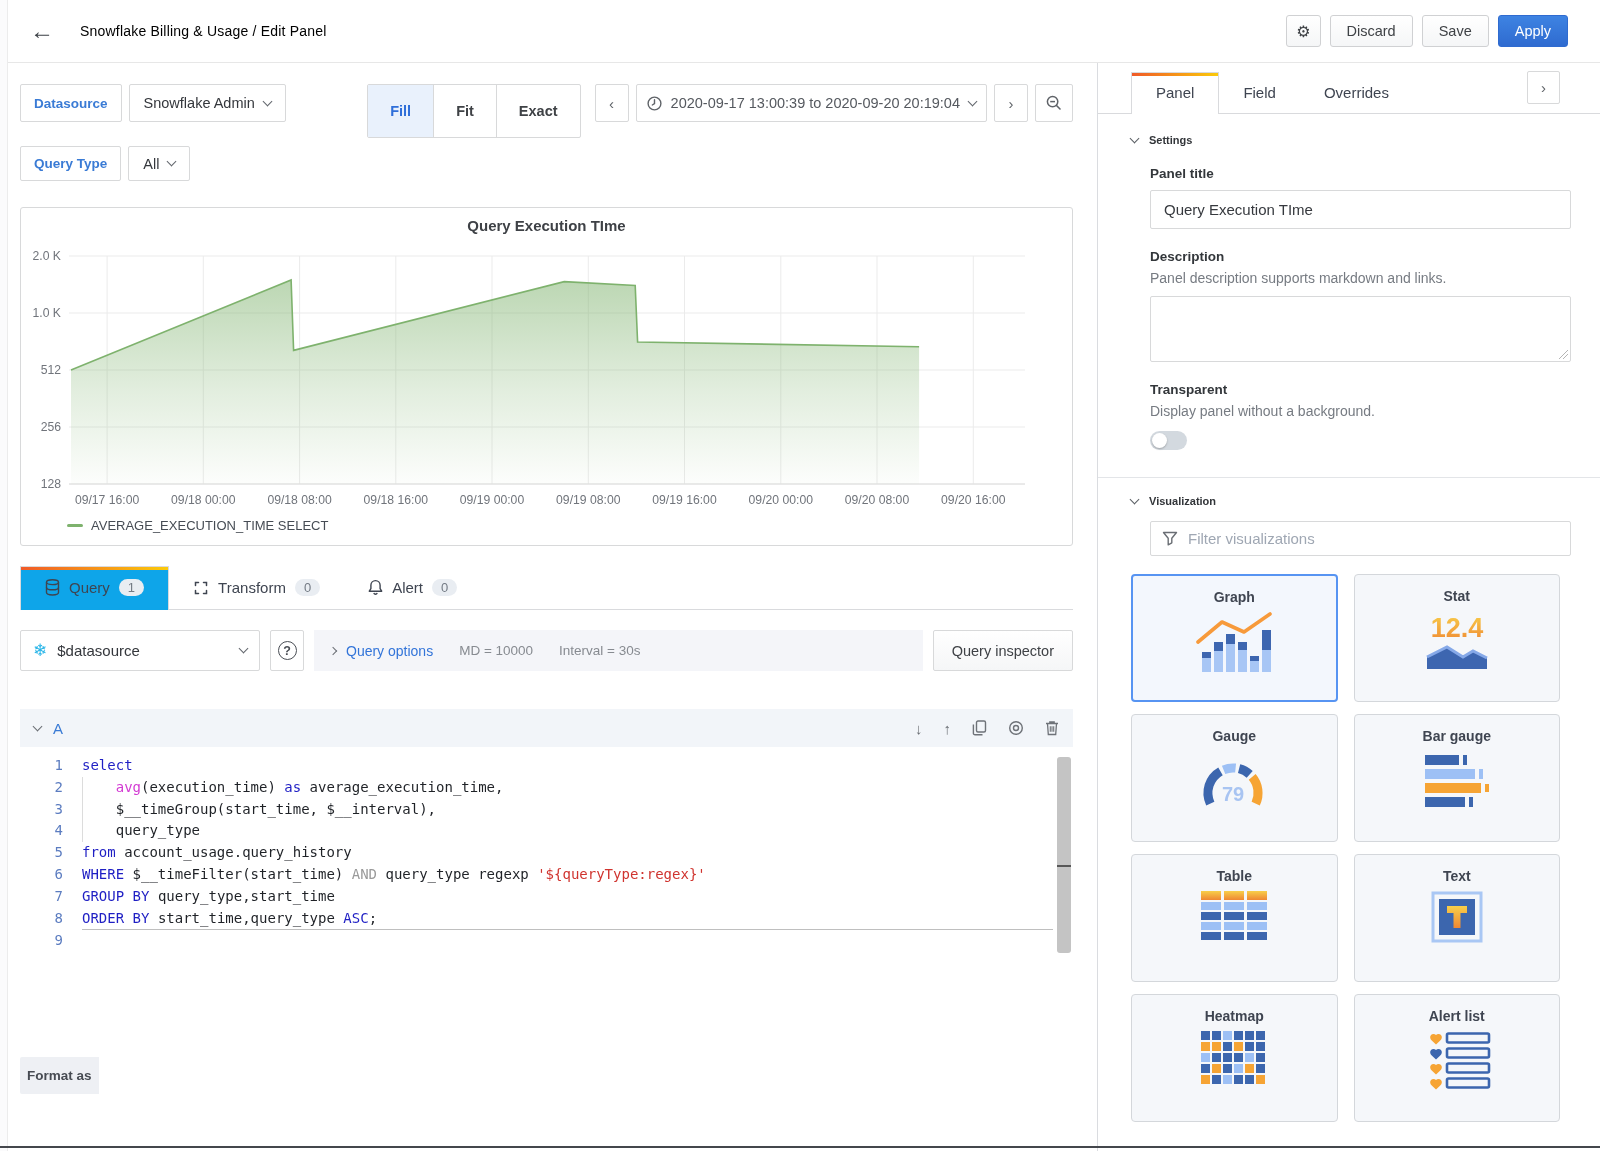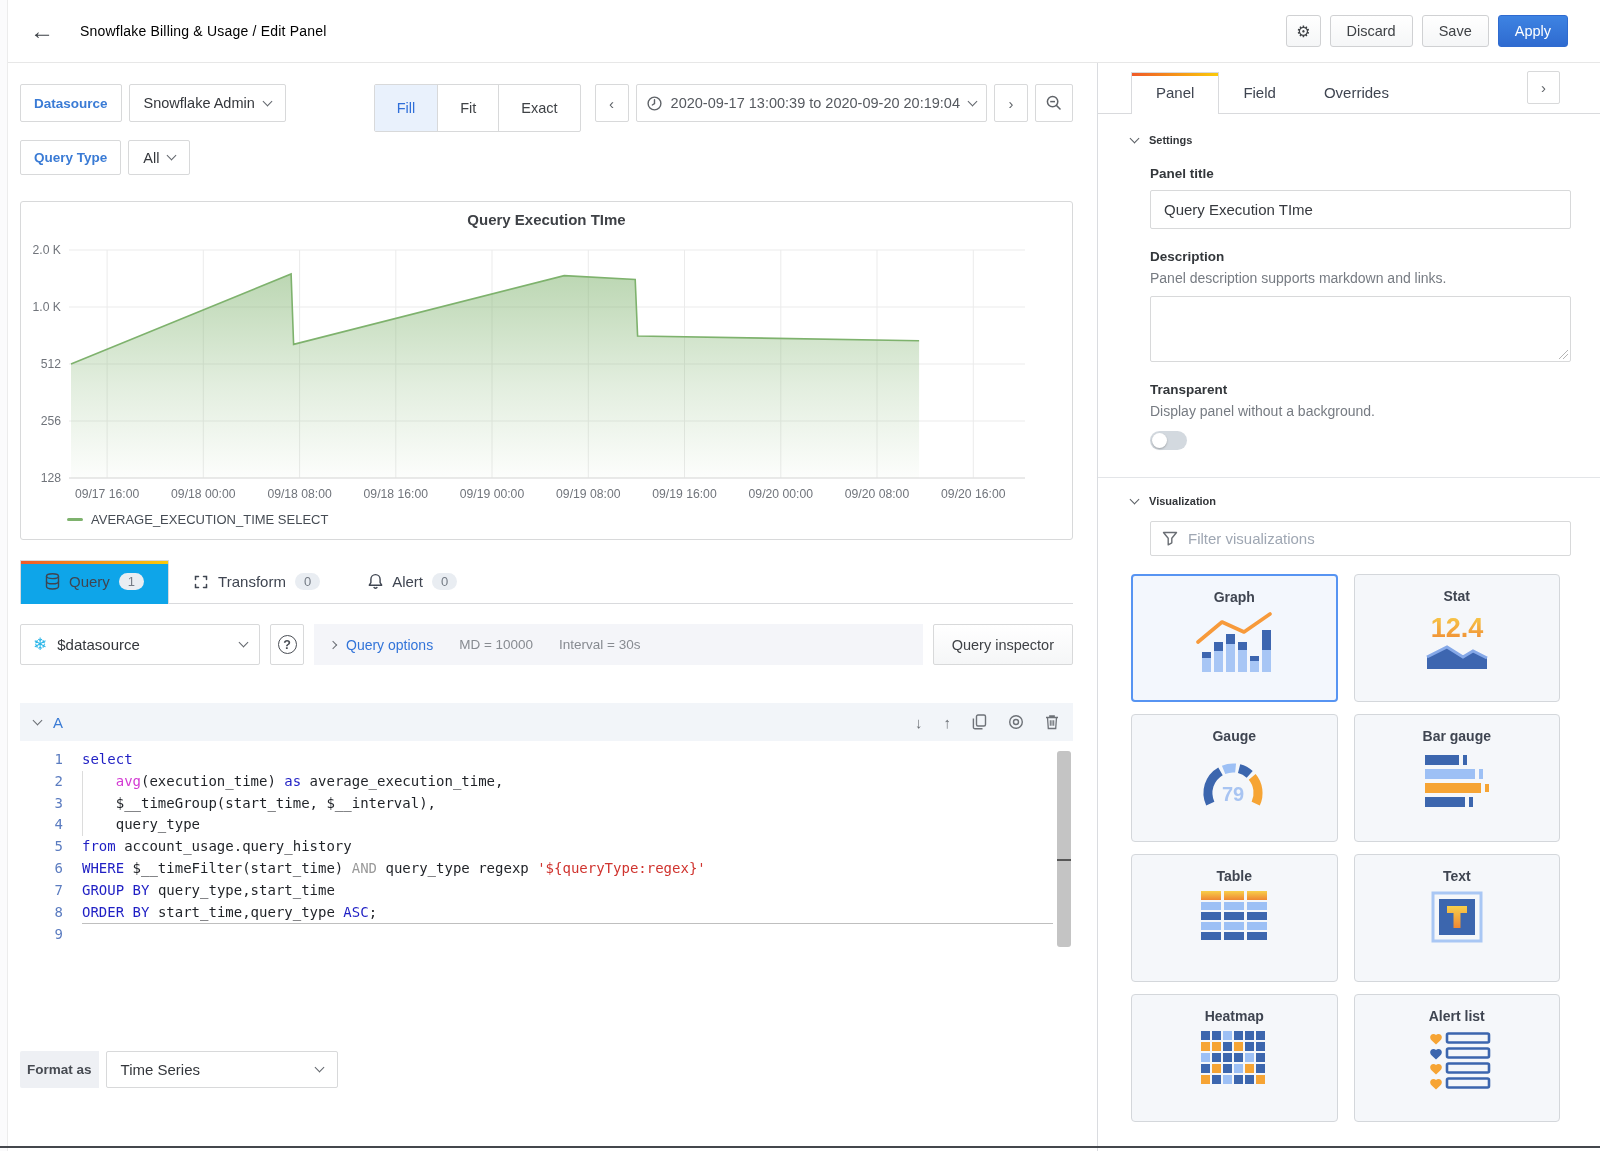--- a/index.html
+++ b/index.html
@@ -27,21 +27,21 @@
   .ctl-row{display:flex;align-items:flex-start;}
   .pair{display:flex;gap:7px;align-items:center;}
   .chip{height:38px;display:flex;align-items:center;padding:0 13px;border:1px solid #d8d9da;border-radius:2px;
         color:#3a7bd5;font-size:13.5px;font-weight:bold;background:#fff;}
   .dd{height:38px;display:flex;align-items:center;gap:9px;padding:0 14px;border:1px solid #d8d9da;border-radius:2px;
       background:#fff;font-size:14.5px;color:#34373c;cursor:pointer;}
   .chev{width:7px;height:7px;border-right:1.6px solid #62666d;border-bottom:1.6px solid #62666d;transform:rotate(45deg);margin-top:-4px;}
   .ctl-row.second{margin-top:8px;}
   .ctl-row.second .chip,.ctl-row.second .dd{height:35px;}
   .right-ctls{margin-left:auto;display:flex;gap:14px;}
-  .seg{display:flex;border:1px solid #d8d9da;border-radius:2px;overflow:hidden;height:48px;background:#fff;}
+  .seg{display:flex;border:1px solid #d8d9da;border-radius:2px;overflow:hidden;height:54px;background:#fff;font-weight:bold;}
   .seg-item{padding:0 22px;display:flex;align-items:center;font-size:14.5px;color:#3f4246;cursor:pointer;border-left:1px solid #d8d9da;}
   .seg-item:first-child{border-left:none;}
   .seg-item.on{background:#e9f1fc;color:#2f6fd9;}
   .tnav{display:flex;gap:7px;}
   .sq-btn{height:38px;min-width:34px;padding:0 10px;border:1px solid #d8d9da;border-radius:2px;background:#fff;display:flex;
           align-items:center;justify-content:center;gap:9px;font-size:15px;color:#5f6368;cursor:pointer;}
   .time-btn{font-size:14.5px;font-weight:500;color:#55595f;}
 
   
   .chart-panel{margin-top:26px;width:1053px;border:1px solid #d8d9da;border-radius:3px;background:#fff;padding-bottom:6px;}
@@ -364,24 +364,20 @@
               <span class="ln">9</span>
               <div class="lc"></div>
             </div>
           </div>
         <div class="code-scrollbar"></div>
       </div>
     </div>
 
     <div class="format-row">
       <span class="fmt-label">Format as</span>
-      <div class="fmt-dd">
-        <span>Time Series</span>
-        <span class="chev"></span>
-      </div>
     </div>
   </div>
 
   <aside class="sidebar">
     <div class="side-tabs">
       <div class="stab active">Panel</div>
       <div class="stab">Field</div>
       <div class="stab">Overrides</div>
       <div class="side-expand">›</div>
     </div>

